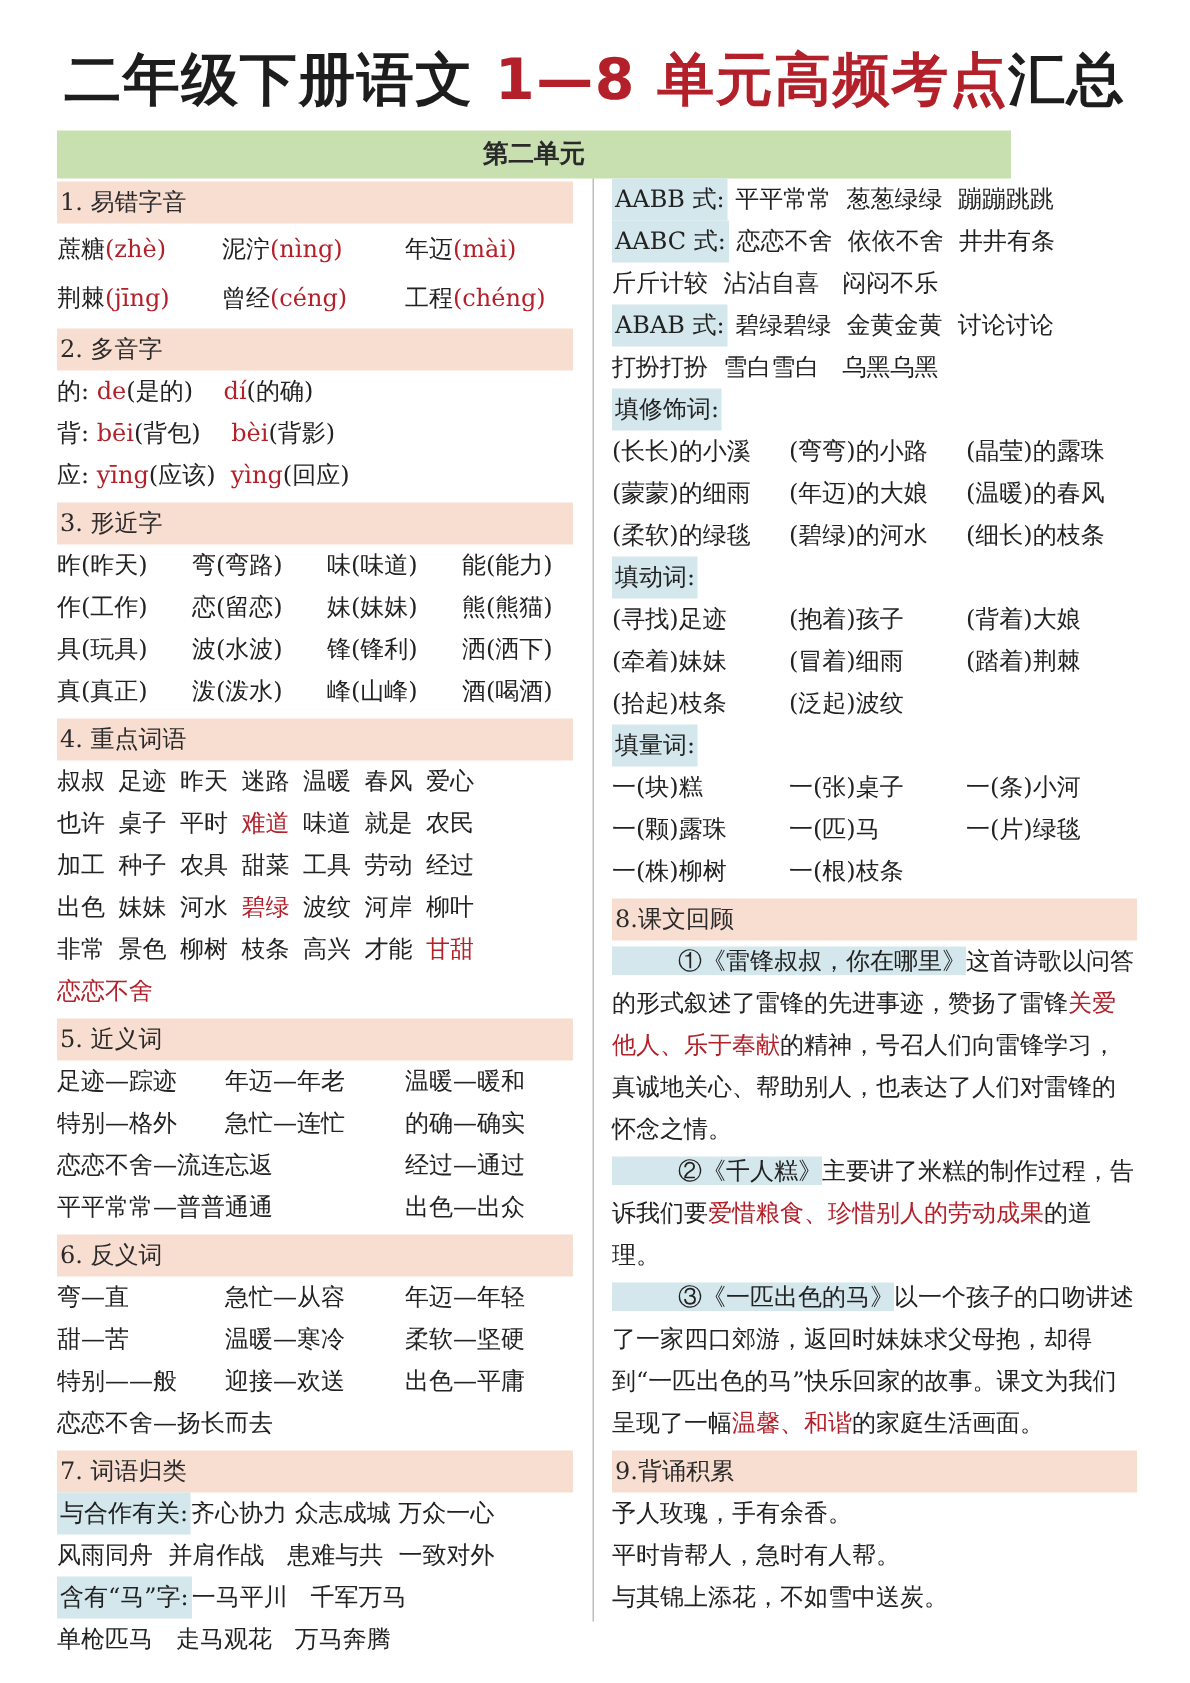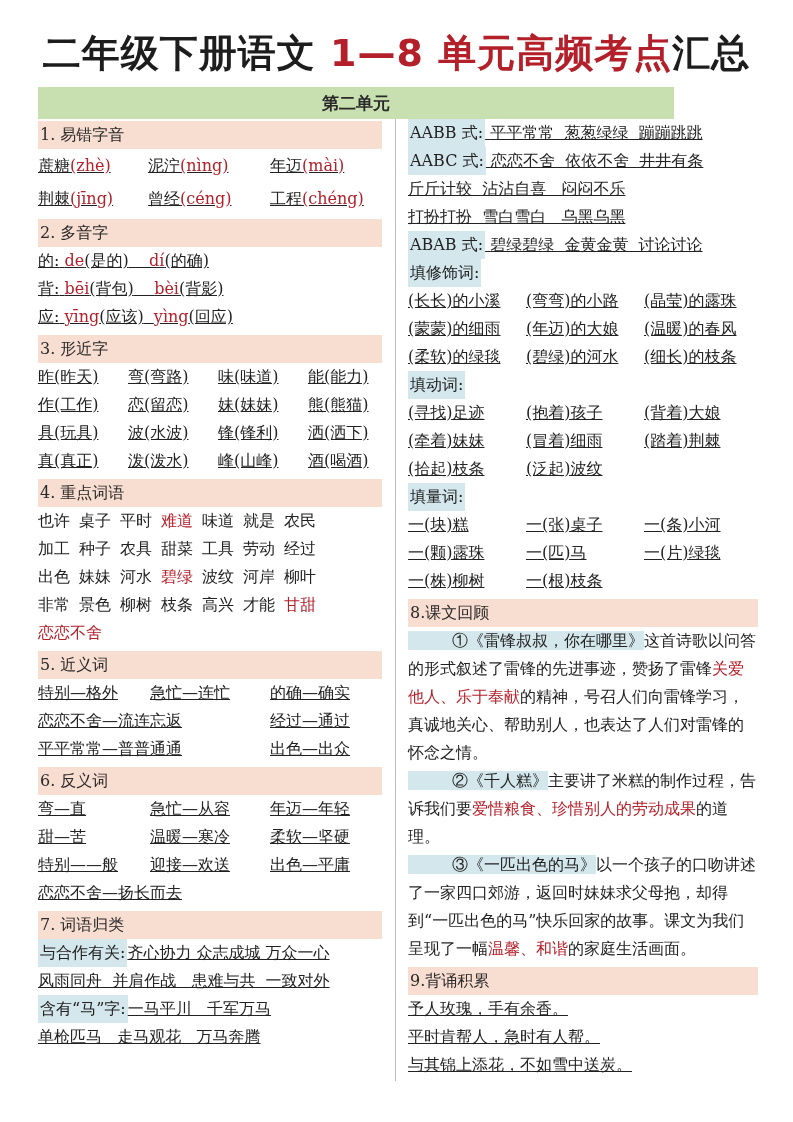--- a/index.html
+++ b/index.html
@@ -12,21 +12,21 @@
   .title .red { color: #b3202a; }
   .unit-bar { position: absolute; top: 87px; left: 38px; width: 636px; height: 32px;
               background: #c8e0b0; text-align: center; line-height: 32px;
               font-size: 17px; font-weight: bold; color: #2a2a2a; }
   .col { position: absolute; top: 119px; }
   .col.left { left: 38px; width: 344px; }
   .col.right { left: 408px; width: 350px; }
   .divider { position: absolute; left: 395px; top: 119px; width: 1px; height: 962px; background: #bdbdbd; }
   .sec-head { background: #f8ddd1; height: 28px; line-height: 28px; font-size: 16px;
               padding-left: 2px; color: #2a2a2a; margin-top: 4px; }
-  .line { font-size: 16px; line-height: 28px; white-space: nowrap; text-decoration: underline; }
+  .line { font-size: 16px; line-height: 28px; white-space: nowrap; }
   .line.tall { line-height: 33px; }
   .red { color: #b3202a; }
   .hl { background: #d4e7ec; padding-left: 44px; }
   .grid { display: grid; }
   .g3 { grid-template-columns: 110px 122px 112px; }
   .g4 { grid-template-columns: 90px 90px 90px 74px; }
   .g5 { grid-template-columns: 112px 120px 112px; }
   .gp { grid-template-columns: 118px 118px 114px; }
   .words { font-size: 16px; line-height: 28px; }
   .words span { margin-right: 9px; }
@@ -88,27 +88,33 @@
       <span>洒(洒下)</span>
   </div>
   <div class="grid g4 line">
     <span>真(真正)</span>
       <span>泼(泼水)</span>
       <span>峰(山峰)</span>
       <span>酒(喝酒)</span>
   </div>
 
   <div class="sec-head">4. 重点词语</div>
+  <div class="words"><span>叔叔</span><span>足迹</span><span>昨天</span><span>迷路</span><span>温暖</span><span>春风</span><span>爱心</span></div>
   <div class="words"><span>也许</span><span>桌子</span><span>平时</span><span class="red">难道</span><span>味道</span><span>就是</span><span>农民</span></div>
   <div class="words"><span>加工</span><span>种子</span><span>农具</span><span>甜菜</span><span>工具</span><span>劳动</span><span>经过</span></div>
   <div class="words"><span>出色</span><span>妹妹</span><span>河水</span><span class="red">碧绿</span><span>波纹</span><span>河岸</span><span>柳叶</span></div>
   <div class="words"><span>非常</span><span>景色</span><span>柳树</span><span>枝条</span><span>高兴</span><span>才能</span><span class="red">甘甜</span></div>
   <div class="words"><span class="red">恋恋不舍</span></div>
 
   <div class="sec-head">5. 近义词</div>
+  <div class="grid g5 line">
+      <span>足迹—踪迹</span>
+      <span>年迈—年老</span>
+      <span>温暖—暖和</span>
+    </div>
   <div class="grid g5 line">
       <span>特别—格外</span>
       <span>急忙—连忙</span>
       <span>的确—确实</span>
     </div>
   <div class="grid g5 line">
       <span style="grid-column:1 / span 2">恋恋不舍—流连忘返</span>
       <span>经过—通过</span>
     </div>
   <div class="grid g5 line">
@@ -138,22 +144,22 @@
   <div class="line"><span class="tag">与合作有关:</span><span>齐心协力  众志成城  万众一心</span></div>
   <div class="line" style="white-space:pre">风雨同舟  并肩作战   患难与共  一致对外</div>
   <div class="line" style="white-space:pre"><span class="tag">含有“马”字:</span><span>一马平川   千军万马</span></div>
   <div class="line" style="white-space:pre">单枪匹马   走马观花   万马奔腾</div>
 </div>
 
 <div class="col right">
   <div class="line" style="white-space:pre"><span class="tag">AABB 式:</span> <span>平平常常  葱葱绿绿  蹦蹦跳跳</span></div>
   <div class="line" style="white-space:pre"><span class="tag">AABC 式:</span> <span>恋恋不舍  依依不舍  井井有条</span></div>
   <div class="line" style="white-space:pre">斤斤计较  沾沾自喜   闷闷不乐</div>
+  <div class="line" style="white-space:pre"><span class="tag">ABAB 式:</span> <span>碧绿碧绿  金黄金黄  讨论讨论</span></div>
   <div class="line" style="white-space:pre">打扮打扮  雪白雪白   乌黑乌黑</div>
-  <div class="line" style="white-space:pre"><span class="tag">ABAB 式:</span> <span>碧绿碧绿  金黄金黄  讨论讨论</span></div>
 
   <div class="line"><span class="tag">填修饰词:</span></div>
   <div class="grid gp line">
       <span>(长长)的小溪</span>
       <span>(弯弯)的小路</span>
       <span>(晶莹)的露珠</span>
     </div>
   <div class="grid gp line">
       <span>(蒙蒙)的细雨</span>
       <span>(年迈)的大娘</span>

